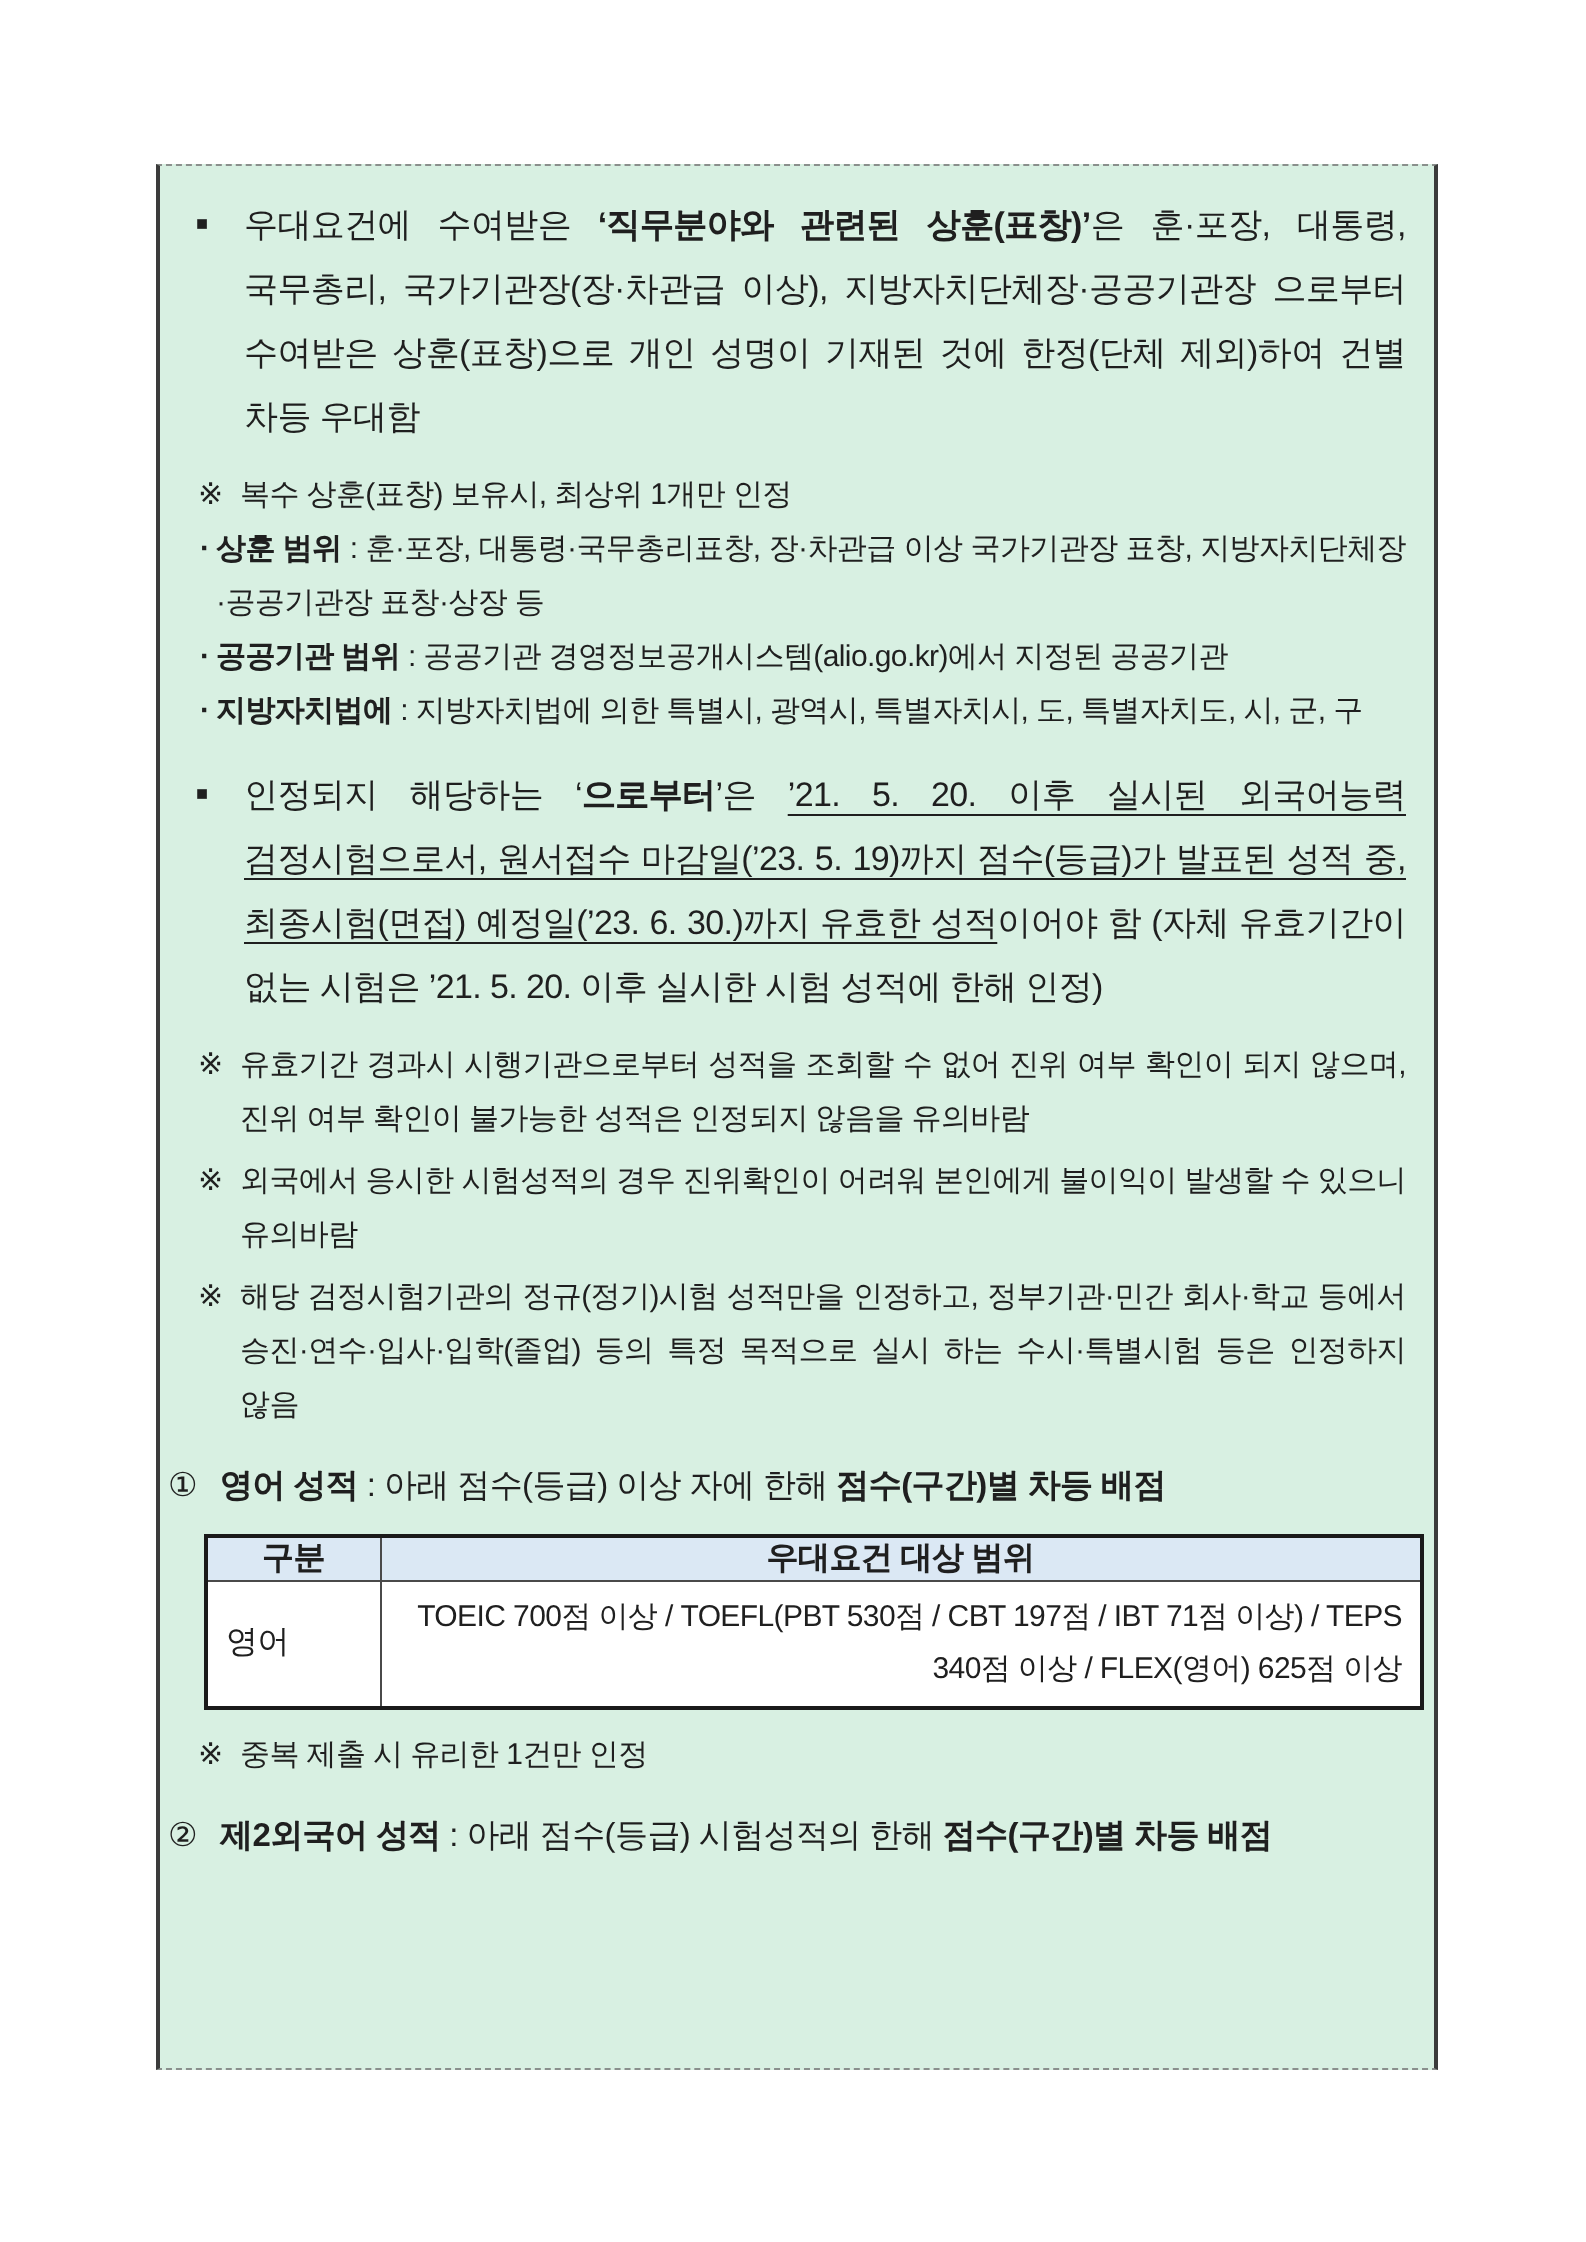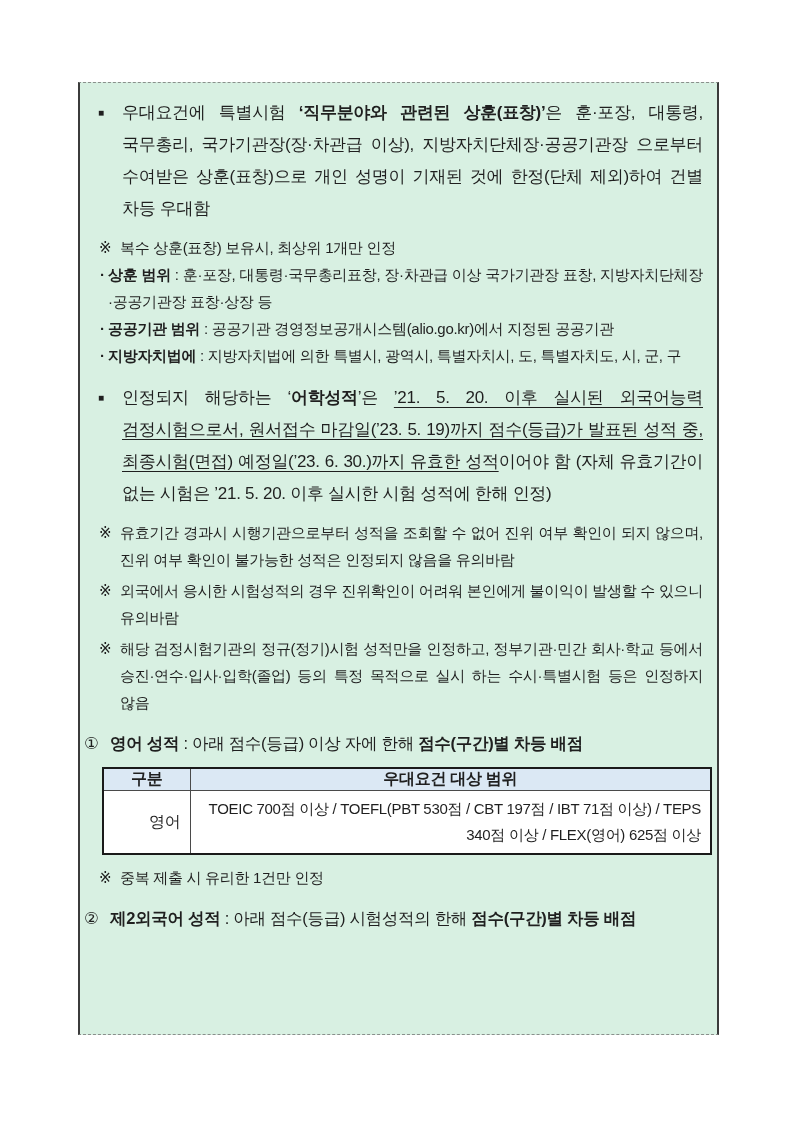--- a/index.html
+++ b/index.html
@@ -59,32 +59,32 @@
     font-size: 15px;
     letter-spacing: -0.3px;
   }
   table.score th, table.score td { border: 1px solid var(--table_inner, #4a4a4a); }
   table.score th {
     background: var(--table_header_bg, #dbe8f4);
     font-size: 16px; font-weight: bold;
     height: 20px; text-align: center;
   }
   table.score td { padding: 5px 9px; line-height: 26px; }
-  td.c1 { text-align: right; width: 87px; font-size: 16px; }
+  td.c1 { text-align: left; width: 87px; font-size: 16px; }
   td.c2 { text-align: right; word-break: keep-all; }
 </style>
 </head>
 <body>
 
 <div class="page">
   <div class="panel">
 
     <div class="row bullet">
       <span class="marker">■</span>
-      <div class="body"><span>우대요건에 특별시험 </span><span class="b">‘직무분야와 관련된 상훈(표창)’</span><span>은 훈·포장, 대통령, 국무총리, 국가기관장(장·차관급 이상), 지방자치단체장·공공기관장 으로부터 수여받은 상훈(표창)으로 개인 성명이 기재된 것에 한정(단체 제외)하여 건별 차등 우대함</span></div>
+      <div class="body"><span>우대요건에 수여받은 </span><span class="b">‘직무분야와 관련된 상훈(표창)’</span><span>은 훈·포장, 대통령, 국무총리, 국가기관장(장·차관급 이상), 지방자치단체장·공공기관장 으로부터 수여받은 상훈(표창)으로 개인 성명이 기재된 것에 한정(단체 제외)하여 건별 차등 우대함</span></div>
     </div>
 
     <div class="row note gap-md">
       <span class="marker">※</span>
       <div class="body"><span>복수 상훈(표창) 보유시, 최상위 1개만 인정</span></div>
     </div>
 
     <div class="row sub">
       <span class="marker">·</span>
       <div class="body"><span class="b">상훈 범위</span><span> : 훈·포장, 대통령·국무총리표창, 장·차관급 이상 국가기관장 표창, 지방자치단체장·공공기관장 표창·상장 등</span></div>
@@ -95,21 +95,21 @@
       <div class="body"><span class="b">공공기관 범위</span><span> : 공공기관 경영정보공개시스템(alio.go.kr)에서 지정된 공공기관</span></div>
     </div>
 
     <div class="row sub">
       <span class="marker">·</span>
       <div class="body"><span class="b">지방자치법에</span><span> : 지방자치법에 의한 특별시, 광역시, 특별자치시, 도, 특별자치도, 시, 군, 구</span></div>
     </div>
 
     <div class="row bullet gap-lg">
       <span class="marker">■</span>
-      <div class="body"><span>인정되지 해당하는 ‘</span><span class="b">어학성적</span><span>’은 </span><span class="u">’21. 5. 20. 이후 실시된 외국어능력 검정시험으로서, 원서접수 마감일(’23. 5. 19)까지 점수(등급)가 발표된 성적 중, 최종시험(면접) 예정일(’23. 6. 30.)까지 유효한 성적</span><span>이어야 함 (자체 유효기간이 없는 시험은 ’21. 5. 20. 이후 실시한 시험 성적에 한해 인정)</span></div>
+      <div class="body"><span>인정되지 해당하는 ‘</span><span class="b">으로부터</span><span>’은 </span><span class="u">’21. 5. 20. 이후 실시된 외국어능력 검정시험으로서, 원서접수 마감일(’23. 5. 19)까지 점수(등급)가 발표된 성적 중, 최종시험(면접) 예정일(’23. 6. 30.)까지 유효한 성적</span><span>이어야 함 (자체 유효기간이 없는 시험은 ’21. 5. 20. 이후 실시한 시험 성적에 한해 인정)</span></div>
     </div>
 
     <div class="row note gap-md">
       <span class="marker">※</span>
       <div class="body"><span>유효기간 경과시 시행기관으로부터 성적을 조회할 수 없어 진위 여부 확인이 되지 않으며, 진위 여부 확인이 불가능한 성적은 인정되지 않음을 유의바람</span></div>
     </div>
 
     <div class="row note">
       <span class="marker">※</span>
       <div class="body"><span>외국에서 응시한 시험성적의 경우 진위확인이 어려워 본인에게 불이익이 발생할 수 있으니 유의바람</span></div>

